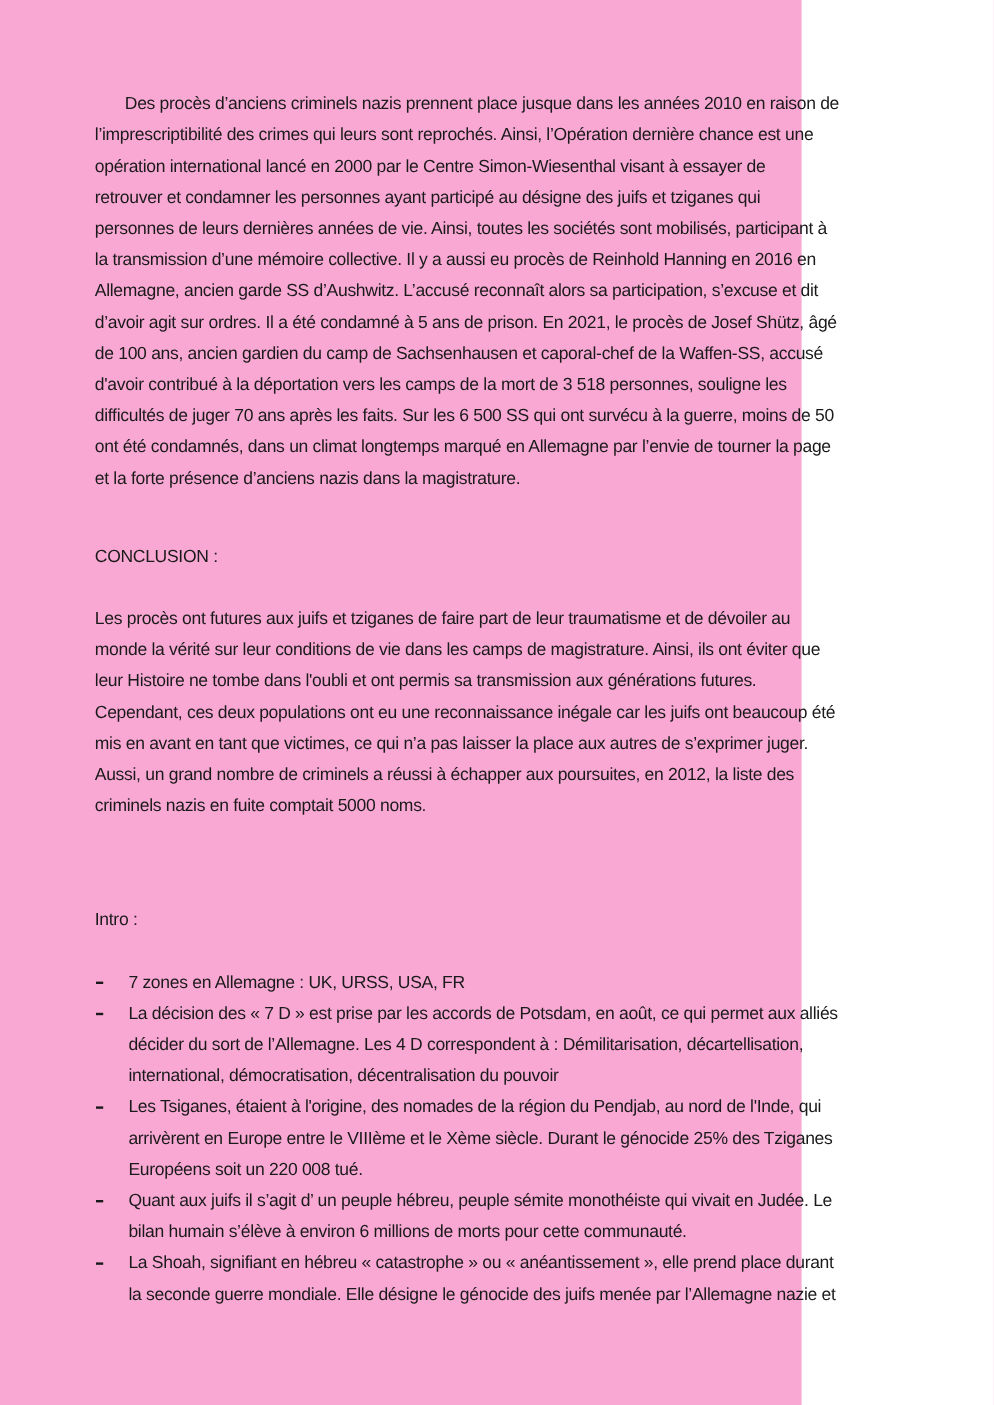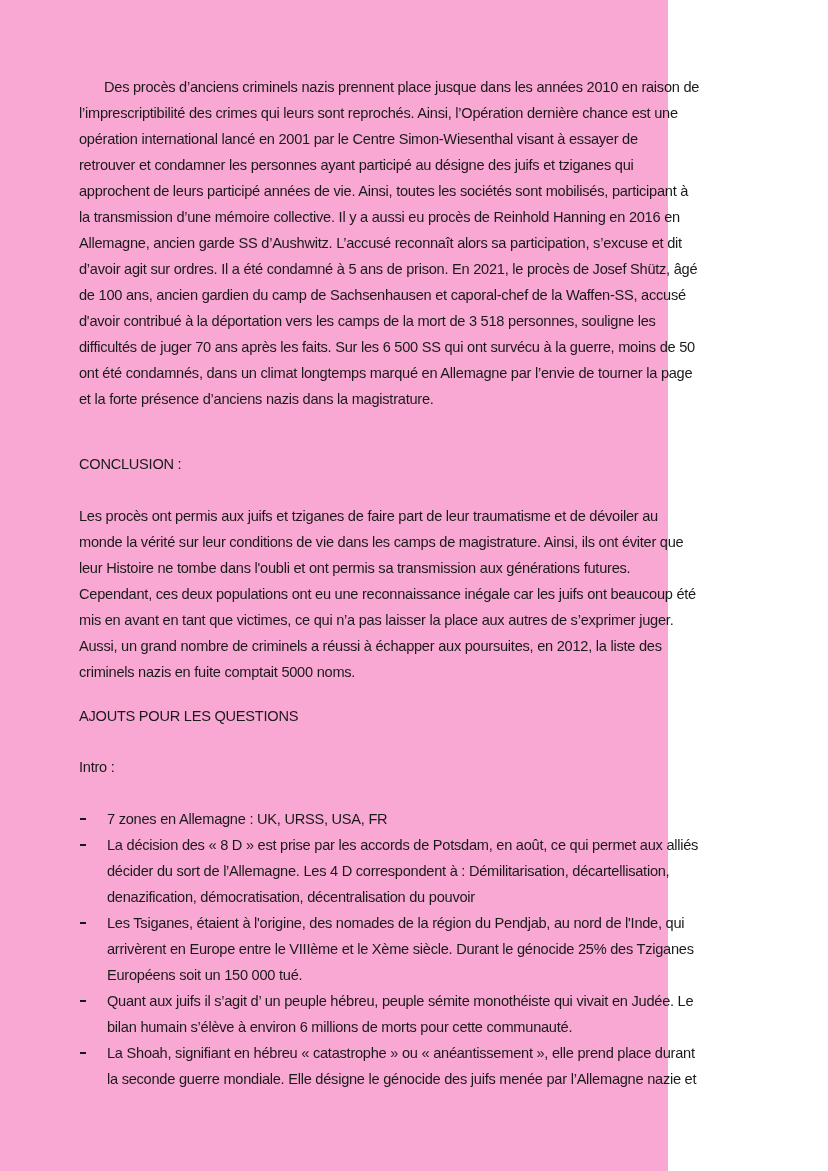--- a/index.html
+++ b/index.html
@@ -23,68 +23,67 @@
   }
 </style>
 </head>
 <body>
 
 <div class="page">
 
   <div>
     <div class="line indent" style="top:74px">Des procès d’anciens criminels nazis prennent place jusque dans les années 2010 en raison de</div>
     <div class="line" style="top:100px">l’imprescriptibilité des crimes qui leurs sont reprochés. Ainsi, l’Opération dernière chance est une</div>
-    <div class="line" style="top:126px">opération international lancé en 2001 par le Centre Simon-Wiesenthal visant à essayer de</div>
+    <div class="line" style="top:126px">opération international lancé en 2000 par le Centre Simon-Wiesenthal visant à essayer de</div>
     <div class="line" style="top:152px">retrouver et condamner les personnes ayant participé au désigne des juifs et tziganes qui</div>
-    <div class="line" style="top:178px">approchent de leurs participé années de vie. Ainsi, toutes les sociétés sont mobilisés, participant à</div>
+    <div class="line" style="top:178px">personnes de leurs dernières années de vie. Ainsi, toutes les sociétés sont mobilisés, participant à</div>
     <div class="line" style="top:204px">la transmission d’une mémoire collective. Il y a aussi eu procès de Reinhold Hanning en 2016 en</div>
     <div class="line" style="top:230px">Allemagne, ancien garde SS d’Aushwitz. L’accusé reconnaît alors sa participation, s’excuse et dit</div>
     <div class="line" style="top:256px">d’avoir agit sur ordres. Il a été condamné à 5 ans de prison. En 2021, le procès de Josef Shütz, âgé</div>
     <div class="line" style="top:282px">de 100 ans, ancien gardien du camp de Sachsenhausen et caporal-chef de la Waffen-SS, accusé</div>
     <div class="line" style="top:308px">d'avoir contribué à la déportation vers les camps de la mort de 3 518 personnes, souligne les</div>
     <div class="line" style="top:334px">difficultés de juger 70 ans après les faits. Sur les 6 500 SS qui ont survécu à la guerre, moins de 50</div>
     <div class="line" style="top:360px">ont été condamnés, dans un climat longtemps marqué en Allemagne par l’envie de tourner la page</div>
     <div class="line" style="top:386px">et la forte présence d’anciens nazis dans la magistrature.</div>
   </div>
 
   <div class="line" style="top:451px">CONCLUSION :</div>
 
   <div>
-    <div class="line" style="top:503px">Les procès ont permis aux juifs et tziganes de faire part de leur traumatisme et de dévoiler au</div>
+    <div class="line" style="top:503px">Les procès ont futures aux juifs et tziganes de faire part de leur traumatisme et de dévoiler au</div>
     <div class="line" style="top:529px">monde la vérité sur leur conditions de vie dans les camps de magistrature. Ainsi, ils ont éviter que</div>
     <div class="line" style="top:555px">leur Histoire ne tombe dans l'oubli et ont permis sa transmission aux générations futures.</div>
     <div class="line" style="top:581px">Cependant, ces deux populations ont eu une reconnaissance inégale car les juifs ont beaucoup été</div>
     <div class="line" style="top:607px">mis en avant en tant que victimes, ce qui n’a pas laisser la place aux autres de s’exprimer juger.</div>
     <div class="line" style="top:633px">Aussi, un grand nombre de criminels a réussi à échapper aux poursuites, en 2012, la liste des</div>
     <div class="line" style="top:659px">criminels nazis en fuite comptait 5000 noms.</div>
   </div>
 
-  <div class="line" style="top:703px">AJOUTS POUR LES QUESTIONS</div>
 
   <div class="line" style="top:754px">Intro :</div>
 
   <div>
 
     <div>
       <span class="dash" style="top:818px"></span>
       <div class="line bullet-text" style="top:806px">7 zones en Allemagne : UK, URSS, USA, FR</div>
     </div>
 
     <div>
       <span class="dash" style="top:844px"></span>
-      <div class="line bullet-text" style="top:832px">La décision des « 8 D » est prise par les accords de Potsdam, en août, ce qui permet aux alliés</div>
+      <div class="line bullet-text" style="top:832px">La décision des « 7 D » est prise par les accords de Potsdam, en août, ce qui permet aux alliés</div>
       <div class="line bullet-text" style="top:858px">décider du sort de l’Allemagne. Les 4 D correspondent à : Démilitarisation, décartellisation,</div>
-      <div class="line bullet-text" style="top:884px">denazification, démocratisation, décentralisation du pouvoir</div>
+      <div class="line bullet-text" style="top:884px">international, démocratisation, décentralisation du pouvoir</div>
     </div>
 
     <div>
       <span class="dash" style="top:922px"></span>
       <div class="line bullet-text" style="top:910px">Les Tsiganes, étaient à l'origine, des nomades de la région du Pendjab, au nord de l'Inde, qui</div>
       <div class="line bullet-text" style="top:936px">arrivèrent en Europe entre le VIIIème et le Xème siècle. Durant le génocide 25% des Tziganes</div>
-      <div class="line bullet-text" style="top:962px">Européens soit un 150 000 tué.</div>
+      <div class="line bullet-text" style="top:962px">Européens soit un 220 008 tué.</div>
     </div>
 
     <div>
       <span class="dash" style="top:1000px"></span>
       <div class="line bullet-text" style="top:988px">Quant aux juifs il s’agit d’ un peuple hébreu, peuple sémite monothéiste qui vivait en Judée. Le</div>
       <div class="line bullet-text" style="top:1014px">bilan humain s’élève à environ 6 millions de morts pour cette communauté.</div>
     </div>
 
     <div>
       <span class="dash" style="top:1052px"></span>

